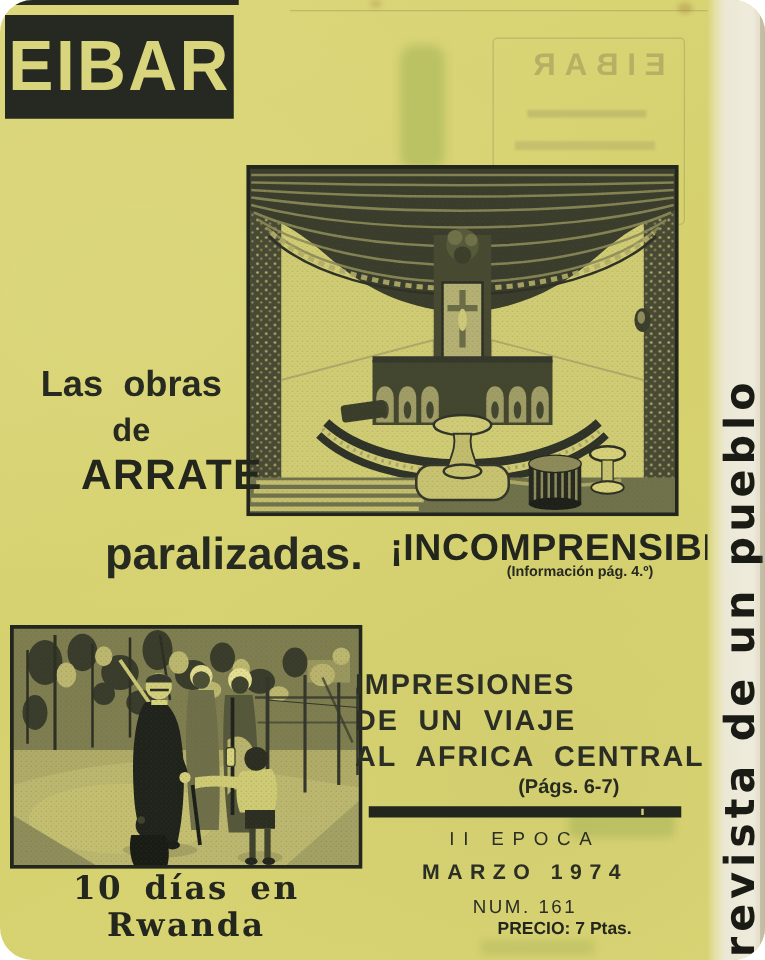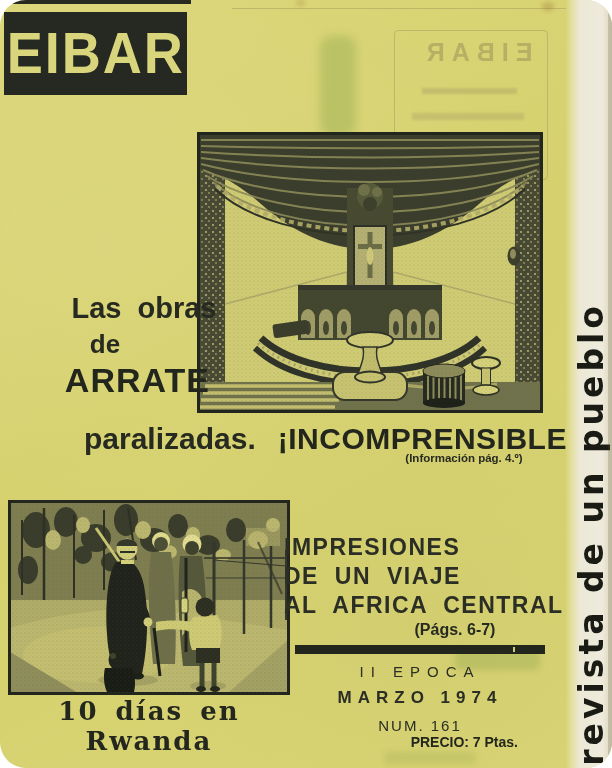--- a/index.html
+++ b/index.html
@@ -31,39 +31,39 @@
   .smudge-g2{left:455px;top:650px;width:85px;height:20px;background:rgba(130,160,70,.30);filter:blur(3px);border-radius:6px;}
   .smudge-g3{left:385px;top:752px;width:90px;height:12px;background:rgba(130,160,70,.22);filter:blur(3px);}
   .stain1{left:542px;top:2px;width:12px;height:9px;background:rgba(150,105,50,.30);filter:blur(2px);border-radius:50%;}
   .stain2{left:571px;top:30px;width:13px;height:11px;background:rgba(150,105,50,.35);filter:blur(2px);border-radius:50%;}
   .stain3{left:296px;top:0;width:9px;height:6px;background:rgba(150,105,50,.25);filter:blur(2px);border-radius:50%;}
   
   .photo{display:block;margin:0;padding:0;}
   .altar-photo{left:197px;top:132px;width:346px;height:281px;}
   .rwanda-photo{left:8px;top:500px;width:282px;height:195px;}
   
-  .hl1{left:0;top:292px;width:210px;text-align:center;font-size:29px;font-weight:bold;word-spacing:8px;padding-left:39px;}
+  .hl1{left:0;top:292px;width:210px;text-align:center;font-size:29px;font-weight:bold;word-spacing:8px;}
   .hl2{left:0;top:329px;width:210px;text-align:center;font-size:26px;font-weight:bold;}
   .hl3{left:0;top:361px;width:210px;text-align:right;font-size:34px;font-weight:bold;letter-spacing:1px;color:#23261d;}
   .paral-line{left:84px;top:422px;display:flex;gap:22px;white-space:nowrap;}
-  .paral-word{font-size:30px;font-weight:bold;}
+  .paral-word{font-size:36px;font-weight:bold;}
   .incomp-word{font-size:30px;font-weight:bold;letter-spacing:.5px;color:#23261d;}
   .info-ref{left:378px;top:452px;width:172px;text-align:center;font-size:11.5px;font-weight:bold;}
   
   .feature{left:284px;top:533px;width:256px;font-weight:bold;color:#2b2e24;}
   .feature-line{font-size:23px;line-height:29px;letter-spacing:1.5px;word-spacing:8px;white-space:nowrap;}
   .feature-ref{left:388px;top:621px;width:134px;text-align:center;font-size:16px;font-weight:bold;}
   .divider-bar{left:295px;top:645px;width:250px;height:9px;background:#23261d;}
   .bar-notch{position:absolute;left:218px;top:2px;width:2px;height:5px;background:#cfc97a;}
   
   .issue{left:295px;top:661px;width:250px;text-align:center;color:#2b2e24;}
   .issue-epoch{font-size:15px;letter-spacing:7px;margin-top:2px;}
   .issue-date{font-size:17px;font-weight:bold;letter-spacing:6px;margin-top:8px;}
   .issue-number{font-size:15px;letter-spacing:2px;margin-top:9px;}
-  .issue-price{left:398px;top:734px;width:120px;text-align:right;font-size:14px;font-weight:bold;color:#23261d;}
+  .issue-price{left:398px;top:734px;width:120px;font-size:14px;font-weight:bold;color:#23261d;}
   
   .caption{left:8px;top:696px;width:282px;text-align:center;
     font-family:"DejaVu Serif",serif;font-weight:bold;font-size:26px;
     letter-spacing:2px;word-spacing:6px;color:#24271e;}
   
   .edge-strip{left:566px;top:0;width:46px;height:768px;
     background:linear-gradient(90deg,#d8d378 0,#e4e0a4 6px,#ece8d6 14px,#efebdc 36px,#dcd5bc 46px);}
   .edge-shadow{left:608px;top:0;width:4px;height:768px;background:rgba(90,85,60,.22);}
   .spine-text{position:absolute;left:6px;bottom:2px;
     writing-mode:vertical-rl;transform:rotate(180deg);

